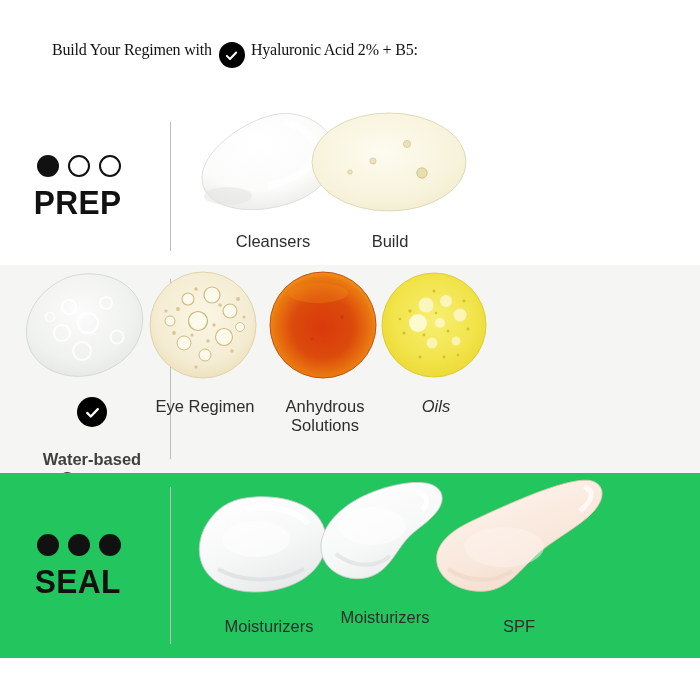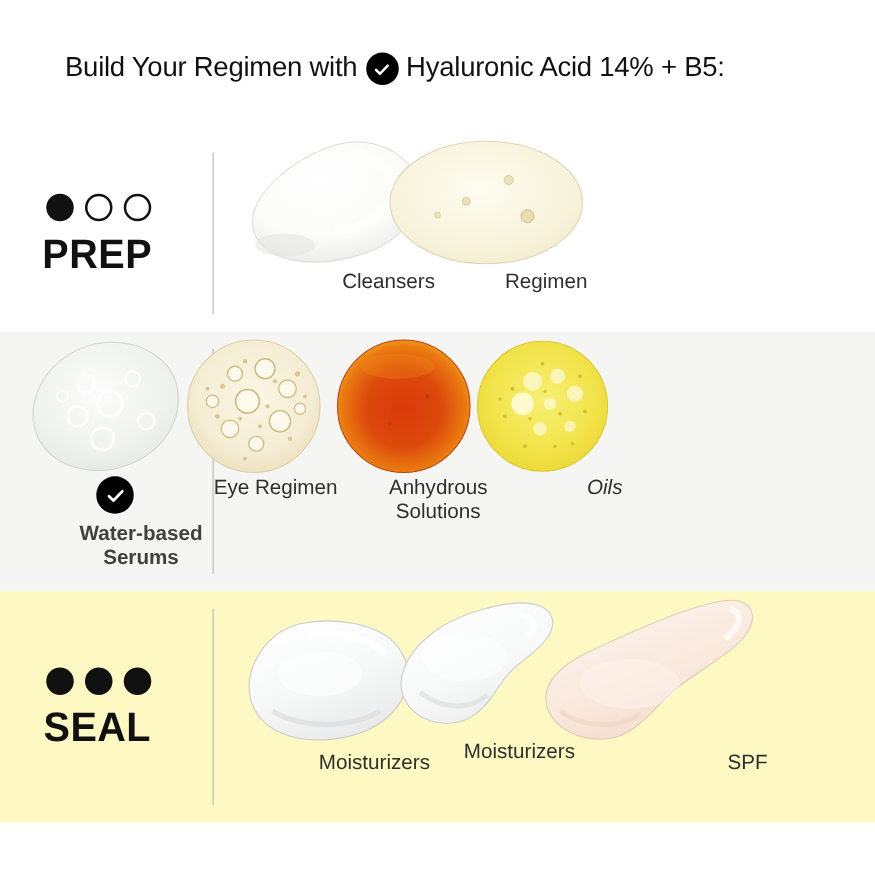--- a/index.html
+++ b/index.html
@@ -23,26 +23,27 @@
     left: 0;
     top: 0;
     width: 700px;
     height: 108px;
     display: flex;
     align-items: center;
     box-sizing: border-box;
     padding-left: 52px;
   }
   .header-text {
-    font-size: 22px;
+    font-size: 16px;
     letter-spacing: -0.2px;
     color: #111111;
     white-space: nowrap;
     display: flex;
-    align-items: center;
+    align-items: flex-start;
+    font-family: Liberation Serif, serif;
   }
   .header-text .seg { display: inline-block; }
 
   
   .check-badge {
     display: inline-flex;
     align-items: center;
     justify-content: center;
     background: #000000;
     border-radius: 50%;
@@ -64,21 +65,21 @@
 
   
   .row {
     position: absolute;
     left: 0;
     width: 700px;
     box-sizing: border-box;
   }
   .row-prep  { top: 108px; height: 157px; background: #ffffff; }
   .row-treat { top: 265px; height: 208px; background: #f5f5f4; }
-  .row-seal  { top: 473px; height: 185px; background: #fef9c3; }
+  .row-seal  { top: 473px; height: 185px; background: #22c55e; }
 
   .row-inner {
     position: relative;
     height: 100%;
     display: flex;
     align-items: stretch;
   }
 
   
   .step-col {
@@ -137,21 +138,22 @@
     position: absolute;
     left: 28px;
     right: 0;
     top: 0;
     bottom: 0;
   }
   .product {
     position: absolute;
     display: flex;
     flex-direction: column;
-    align-items: flex-end;
+    align-items: center;
+    gap: 16px;
   }
   .swatch-wrap {
     position: relative;
   }
   .label {
     font-size: 16.5px;
     color: #2e2e2e;
     text-align: center;
     line-height: 1.16;
     white-space: pre-line;
@@ -165,21 +167,21 @@
 <body>
 
 <div class="header">
   <div class="header-text">
     <span class="seg">Build Your Regimen with</span>
     <span class="check-badge inline">
       <svg width="15" height="15" viewBox="0 0 24 24" aria-hidden="true">
         <path d="M4.5 12.6 L9.6 17.6 L19.5 7.2" fill="none" stroke="#ffffff" stroke-width="3.2" stroke-linecap="round" stroke-linejoin="round"></path>
       </svg>
     </span>
-    <span class="seg">Hyaluronic Acid 14% + B5:</span>
+    <span class="seg">Hyaluronic Acid 2% + B5:</span>
   </div>
 </div>
 
 <div class="row row-prep">
   <div class="row-inner">
     <div class="step-col">
       <div class="dots">
         <span class="dot filled"></span>
         <span class="dot empty"></span>
         <span class="dot empty"></span>
@@ -218,21 +220,21 @@
                   <stop offset="100%" stop-color="#efe8c9"></stop>
                 </radialGradient>
               </defs>
               <ellipse cx="79" cy="52" rx="77" ry="49" fill="url(#tonG)" stroke="#ddd6b4" stroke-width="0.9"></ellipse>
               <circle cx="97" cy="34" r="3.6" fill="#ebe3b8" stroke="#cfc48f" stroke-width="0.7"></circle>
               <circle cx="63" cy="51" r="3.1" fill="#ebe3b8" stroke="#cfc48f" stroke-width="0.7"></circle>
               <circle cx="112" cy="63" r="5.2" fill="#e7dfae" stroke="#c9bd85" stroke-width="0.8"></circle>
               <circle cx="40" cy="62" r="2.3" fill="#ebe3b8" stroke="#cfc48f" stroke-width="0.6"></circle>
             </svg>
           </div>
-          <div class="label">Regimen</div>
+          <div class="label">Build</div>
         </div>
 
       </div>
     </div>
   </div>
 </div>
 
 <div class="row row-treat">
   <div class="row-inner">
     <div class="divider"></div>

